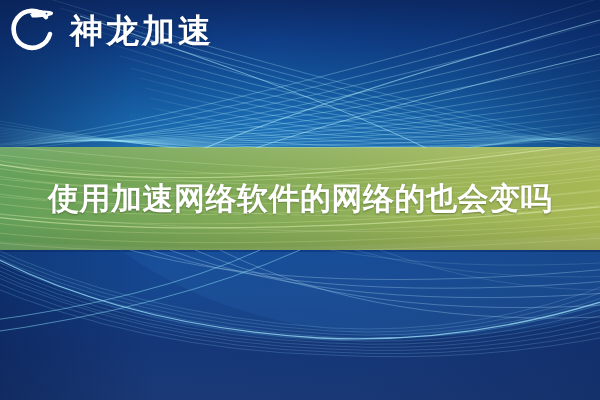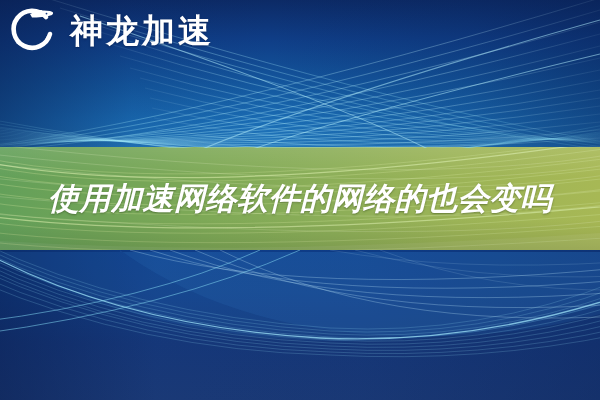--- a/index.html
+++ b/index.html
@@ -87,21 +87,20 @@
     z-index:6;
   }
   .tline {
     color:#ffffff;
     font-size:31px;
     line-height:38px;
     font-weight:bold;
     letter-spacing:0.5px;
     white-space:nowrap;
     text-shadow:0 1px 2px rgba(40,60,20,0.45);
-    font-style:italic;
   }
 
   
   #logo {
     position:absolute; left:6px; top:4px;
     display:flex; align-items:center; gap:10px;
     z-index:8;
   }
   #logo-mark { width:54px; height:54px; display:block; }
   #logo-text {

